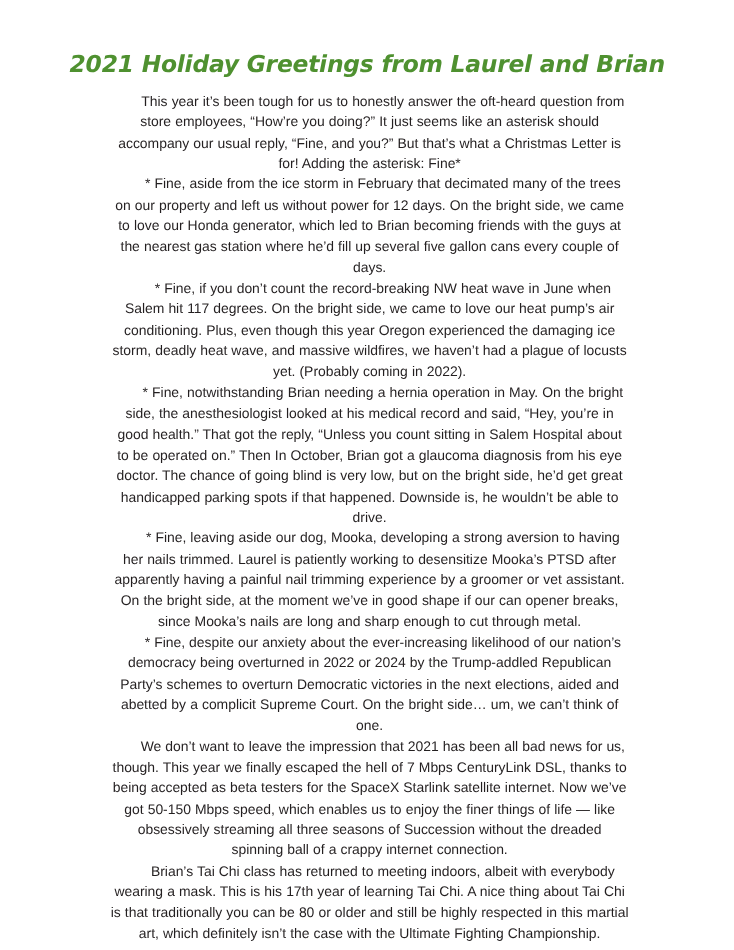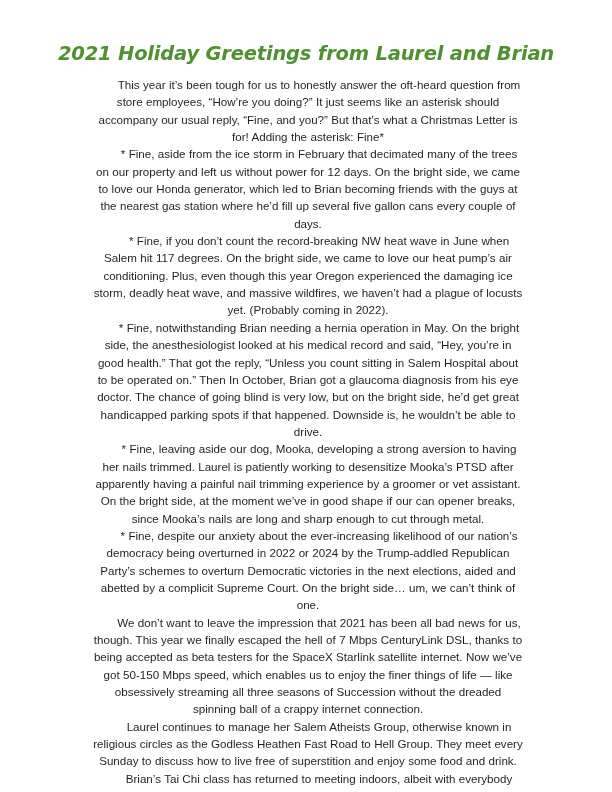--- a/index.html
+++ b/index.html
@@ -72,18 +72,17 @@
     <p class="para">* Fine, if you don’t count the record-breaking NW heat wave in June when Salem hit 117 degrees. On the bright side, we came to love our heat pump’s air conditioning. Plus, even though this year Oregon experienced the damaging ice storm, deadly heat wave, and massive wildfires, we haven’t had a plague of locusts yet. (Probably coming in 2022).</p>
 
     <p class="para">* Fine, notwithstanding Brian needing a hernia operation in May. On the bright side, the anesthesiologist looked at his medical record and said, “Hey, you’re in good health.” That got the reply, “Unless you count sitting in Salem Hospital about to be operated on.” Then In October, Brian got a glaucoma diagnosis from his eye doctor. The chance of going blind is very low, but on the bright side, he’d get great handicapped parking spots if that happened. Downside is, he wouldn’t be able to drive.</p>
 
     <p class="para">* Fine, leaving aside our dog, Mooka, developing a strong aversion to having her nails trimmed. Laurel is patiently working to desensitize Mooka’s PTSD after apparently having a painful nail trimming experience by a groomer or vet assistant. On the bright side, at the moment we’ve in good shape if our can opener breaks, since Mooka’s nails are long and sharp enough to cut through metal.</p>
 
     <p class="para">* Fine, despite our anxiety about the ever-increasing likelihood of our nation’s democracy being overturned in 2022 or 2024 by the Trump-addled Republican Party’s schemes to overturn Democratic victories in the next elections, aided and abetted by a complicit Supreme Court. On the bright side… um, we can’t think of one.</p>
 
     <p class="para">We don’t want to leave the impression that 2021 has been all bad news for us, though. This year we finally escaped the hell of 7 Mbps CenturyLink DSL, thanks to being accepted as beta testers for the SpaceX Starlink satellite internet. Now we’ve got 50-150 Mbps speed, which enables us to enjoy the finer things of life — like obsessively streaming all three seasons of Succession without the dreaded spinning ball of a crappy internet connection.</p>
 
-    <p class="para">Laurel continues to manage her Salem Atheists Group, otherwise known in religious circles as the Godless Heathen Fast Road to Hell Group. They meet every Sunday to discuss how to live free of superstition and enjoy some food and drink.</p>
 
     <p class="para">Brian’s Tai Chi class has returned to meeting indoors, albeit with everybody wearing a mask. This is his 17th year of learning Tai Chi. A nice thing about Tai Chi is that traditionally you can be 80 or older and still be highly respected in this martial art, which definitely isn’t the case with the Ultimate Fighting Championship.</p>
 
   </div>
 </div>
 
 </body></html>

